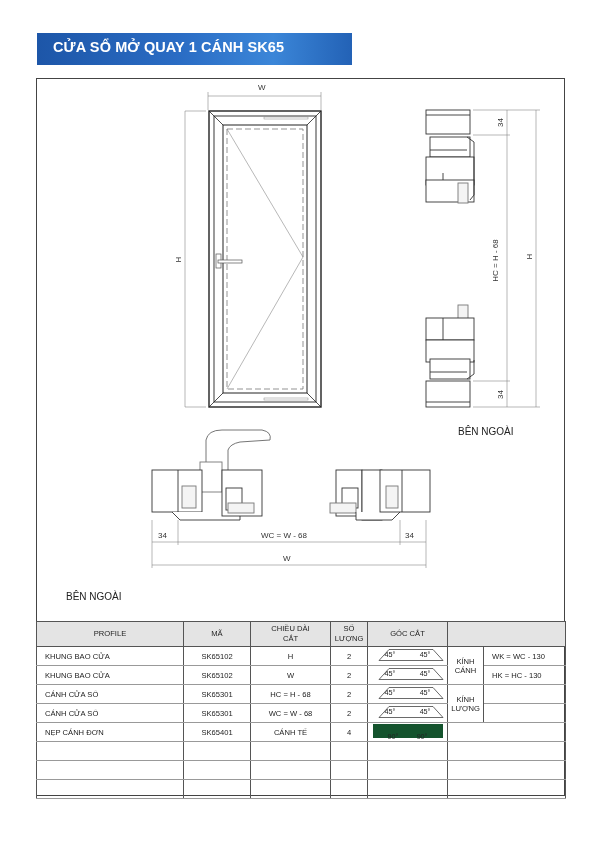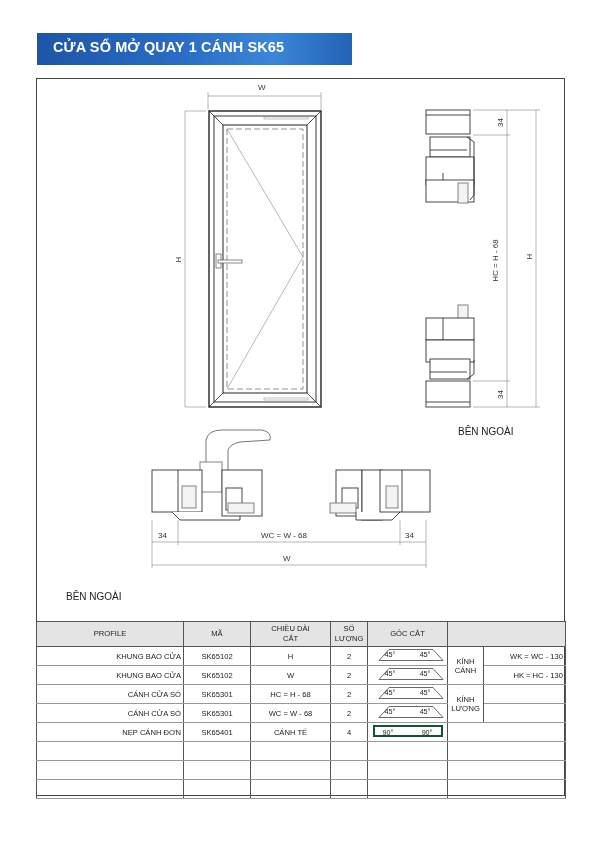--- a/index.html
+++ b/index.html
@@ -24,27 +24,27 @@
   .lbl-v { position: absolute; font-size: 8px; color: #333; white-space: nowrap; transform: rotate(-90deg); transform-origin: center center; }
   .note { position: absolute; font-size: 10px; color: #222; }
 
   table.spec {
     position: absolute; left: 36px; top: 621px; width: 529px; border-collapse: collapse;
     font-size: 7.6px; color: #222; table-layout: fixed; border-radius: 8px;
   }
   table.spec th, table.spec td { border: 1px solid #555; text-align: center; vertical-align: middle; padding: 0 2px; }
   table.spec tr.row td { border-left-color: #555; border-right-color: #555; border-top: 1px solid #999; border-bottom: 1px solid #999; height: 19px; }
   table.spec th { background: #e4e4e4; font-weight: normal; height: 25px; line-height: 10px; border-bottom: 1px solid #555; }
-  table.spec td.left { text-align: right; padding-left: 16px; }
+  table.spec td.left { text-align: left; padding-left: 8px; }
   .angle-box { display: inline-flex; align-items: center; justify-content: center; width: 74px; height: 12px; position: relative; }
   .angle-box svg { position: absolute; left: 0; top: 0; }
   .angle-box span { position: relative; font-size: 7.2px; text-align: center; }
   .angle-box .a1 { position: absolute; left: 14px; top: 1px; }
   .angle-box .a2 { position: absolute; right: 14px; top: 1px; }
-  .rect-box { display: inline-block; width: 70px; height: 12px; border: 2px solid #14532d; position: relative; font-size: 7.2px; }
+  .rect-box { display: inline-block; width: 70px; height: 12px; border: 7px solid #14532d; position: relative; font-size: 7.2px; }
   .rect-box .a1 { position: absolute; left: 8px; top: 1px; }
   .rect-box .a2 { position: absolute; right: 8px; top: 1px; }
 
   .page-num { position: absolute; left: 292px; top: 858px; font-size: 8.5px; color: #222; }
 </style>
 </head>
 <body>
 
 <div class="title-banner">
   <span>CỬA SỔ MỞ QUAY 1 CÁNH SK65</span>

